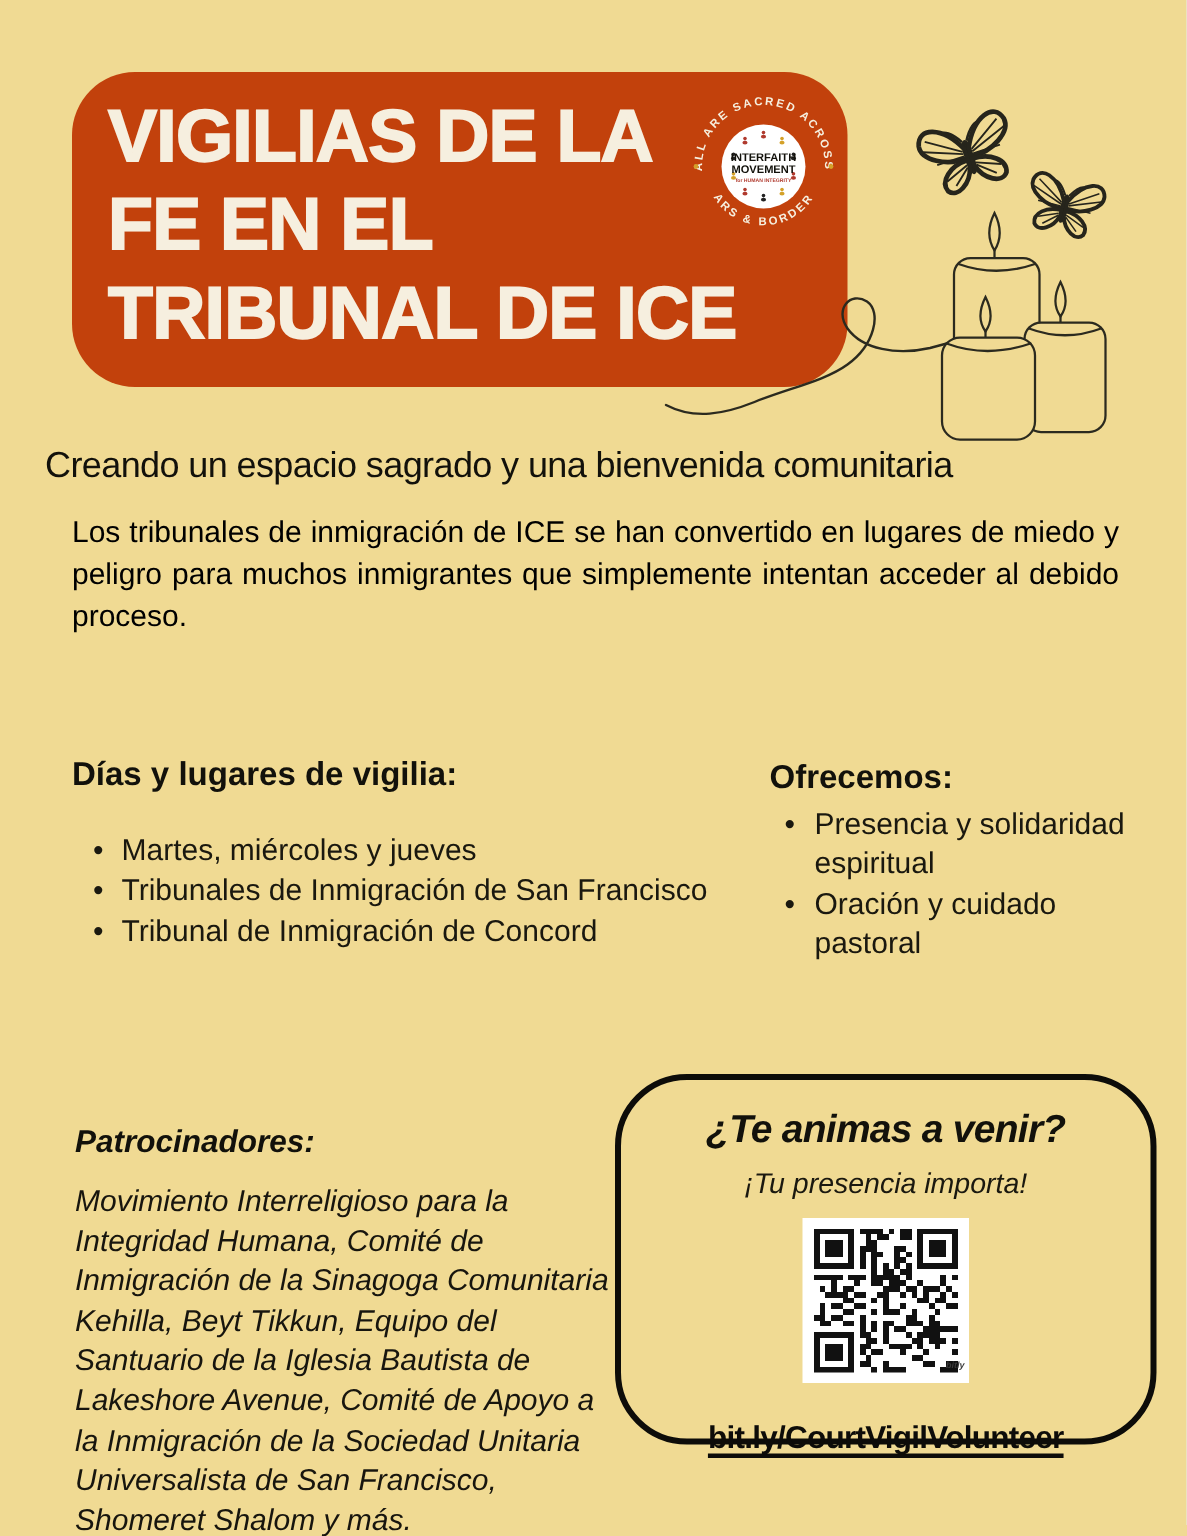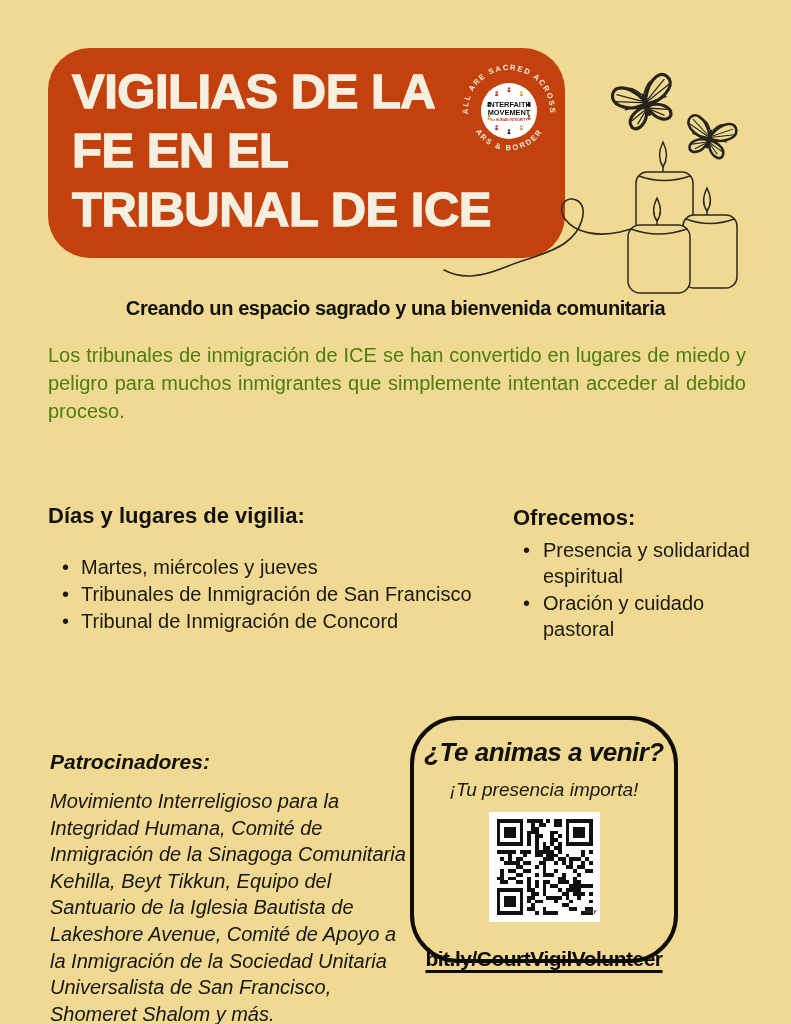--- a/index.html
+++ b/index.html
@@ -19,27 +19,27 @@
     color:#F6EFDF; -webkit-text-stroke:1.3px #F6EFDF; white-space:nowrap;
   }
   .logo { position:absolute; left:458px; top:60px; width:102px; height:102px; }
   
   .butterfly1 { position:absolute; left:612px; top:72px; width:66px; height:58px; transform:rotate(-18deg); }
   .butterfly2 { position:absolute; left:683px; top:112px; width:54px; height:48px; transform:rotate(14deg); }
   .candles { position:absolute; left:590px; top:130px; width:160px; height:170px; }
   .squiggle { position:absolute; left:428px; top:188px; width:230px; height:100px; }
   
   .subtitle {
-    position:absolute; left:30px; top:297px; width:731px; text-align:center;
-    font-size:20px; font-weight:bold; letter-spacing:-0.4px; color:#12110B;
+    position:absolute; left:30px; top:297px; width:731px; text-align:left;
+    font-size:24px; font-weight:normal; letter-spacing:-0.4px; color:#12110B;
   }
   .intro { position:absolute; left:48px; top:341px; width:698px; }
   .intro p {
     font-size:20px; line-height:28px; text-align:justify; text-align-last:left;
-    color:#4d7c0f; margin-bottom:17px;
+    color:#000000; margin-bottom:17px;
   }
   
   .schedule { position:absolute; left:48px; top:503px; width:450px; }
   .section-h { font-size:22px; font-weight:bold; color:#12110B; margin-bottom:6px; }
   .schedule-body { font-size:20px; line-height:28px; text-align:justify; text-align-last:left; }
   .hl { font-weight:bold; font-size:21px; text-decoration:underline; text-decoration-thickness:3px; text-underline-offset:3px; }
   ul.plain { list-style:none; }
   .schedule ul { margin-top:26px; }
   .schedule li, .offers li {
     position:relative; font-size:20px; line-height:25px; padding-left:33px; margin-bottom:2px;
@@ -49,21 +49,21 @@
     content:"•"; position:absolute; left:14px; top:0; font-size:20px;
   }
   .offers li::before { left:10px; }
   .offers { position:absolute; left:513px; top:505px; width:252px; }
   
   .sponsors { position:absolute; left:50px; top:722px; width:366px; text-align:left;margin-top:28px; }
   .sponsors-h { font-size:21px; font-weight:bold; font-style:italic; color:#12110B; margin-bottom:14px; }
   .sponsors-body { font-size:20px; font-style:italic; line-height:26.6px; color:#17150E; }
   
   .cta {
-    position:absolute; left:410px; top:716px; width:268px; height:247px;
+    position:absolute; left:410px; top:716px; width:361px; height:247px;
     border:4px solid #0D0C09; border-radius:48px; text-align:center; padding-top:17px;
   }
   .cta-h { font-size:26px; font-weight:bold; font-style:italic; letter-spacing:-0.5px; color:#12110B; }
   .cta-sub { font-size:19px; font-style:italic; margin-top:11px; color:#1A180F; }
   .qr-wrap {
     width:111px; height:110px; background:#ffffff; margin:11px auto 7px;
     position:relative; padding:7px;
   }
   .qr-wrap svg { display:block; width:97px; height:96px; }
   .qr-brand {

